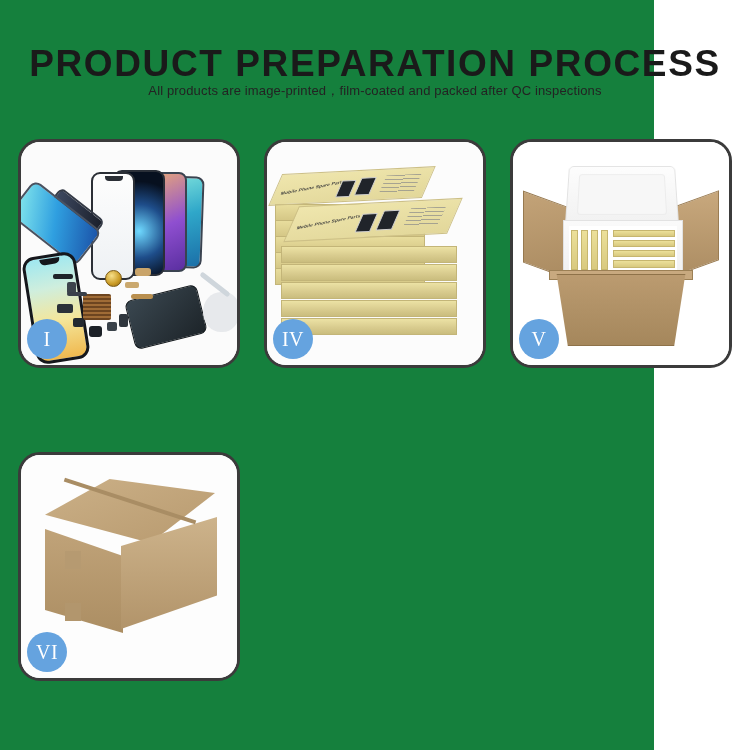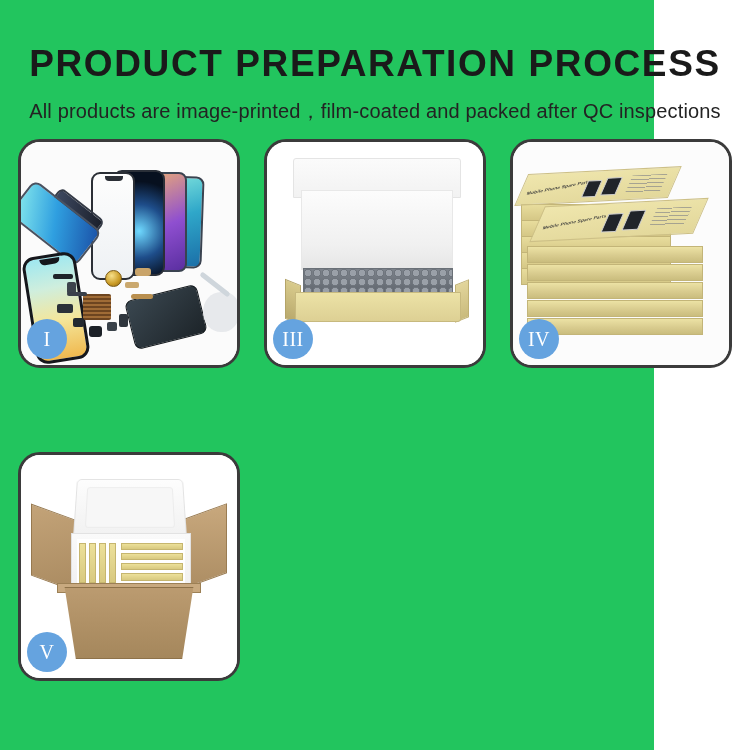--- a/index.html
+++ b/index.html
@@ -2,32 +2,32 @@
 <html><head>
 <meta charset="utf-8">
 <style>
   * { box-sizing: border-box; margin: 0; padding: 0; }
   html, body {
     width: 750px; height: 750px;
     background: #ffffff;
     font-family: "Liberation Sans", sans-serif;
     overflow: hidden;
   }
-  .page { position: relative; width: 654px; height: 750px; background:#22c55e; }
+  .page { position: relative; width: 654px; height: 750px; background:#15803d; }
 
   
   .header { position:absolute; top:0; left:0; width:750px; text-align:center; }
   .title {
     font-size: 37px; font-weight: 700; color:#1a1a1a;
     letter-spacing: 1.6px; line-height: 1;
     margin-top: 45px; white-space: nowrap;
   }
   .subtitle {
-    font-size: 20px; color:#232323; letter-spacing: .15px;
-    margin-top: 16px; white-space: nowrap;
+    font-size: 13px; color:#232323; letter-spacing: .15px;
+    white-space: nowrap;
   }
 
   
   .grid {
     position:absolute; left:18px; top:139px;
     width: 714px; height: 542px;
     display: grid;
     grid-template-columns: repeat(3, 222px);
     grid-template-rows: repeat(2, 229px);
     column-gap: 24px; row-gap: 84px;
@@ -276,31 +276,20 @@
         <div class="sp j"></div>
         <div class="sp k"></div>
         <div class="sp l"></div>
         <div class="hand"></div>
         <div class="tool"></div>
       </div>
       <div class="badge">I</div>
     </div>
 
 
-    <div class="card">
-      <div class="scene p3">
-        <div class="b3-lidback"></div>
-        <div class="b3-foam"></div>
-        <div class="b3-inner"></div>
-        <div class="b3-leftflap"></div>
-        <div class="b3-rightedge"></div>
-        <div class="b3-front"></div>
-      </div>
-      <div class="badge">III</div>
-    </div>
 
     <div class="card">
       <div class="scene p4">
         <div class="slab rear" style="top:62px;"></div>
         <div class="slab rear" style="top:78px;"></div>
         <div class="slab rear" style="top:94px;"></div>
         <div class="slab rear" style="top:110px;"></div>
         <div class="slab rear" style="top:126px;"></div>
 
         <div class="box-top" style="top:28px;left:10px;">
@@ -341,15 +330,26 @@
           <div class="vbar" style="left:44px;top:14px;width:62px;height:7px;"></div>
           <div class="vbar" style="left:44px;top:24px;width:62px;height:7px;"></div>
           <div class="vbar" style="left:44px;top:34px;width:62px;height:8px;"></div>
         </div>
         <div class="v-cartonTop"></div>
         <div class="v-carton"></div>
       </div>
       <div class="badge">V</div>
     </div>
 
+    <div class="card">
+      <div class="scene p6">
+        <div class="c6-top"></div>
+        <div class="c6-left"></div>
+        <div class="c6-right"></div>
+        <div class="c6-seam"></div>
+        <div class="c6-tapeA"></div>
+        <div class="c6-tapeB"></div>
+      </div>
+      <div class="badge">VI</div>
+    </div>
 
   </div>
 </div>
 
 </body></html>

